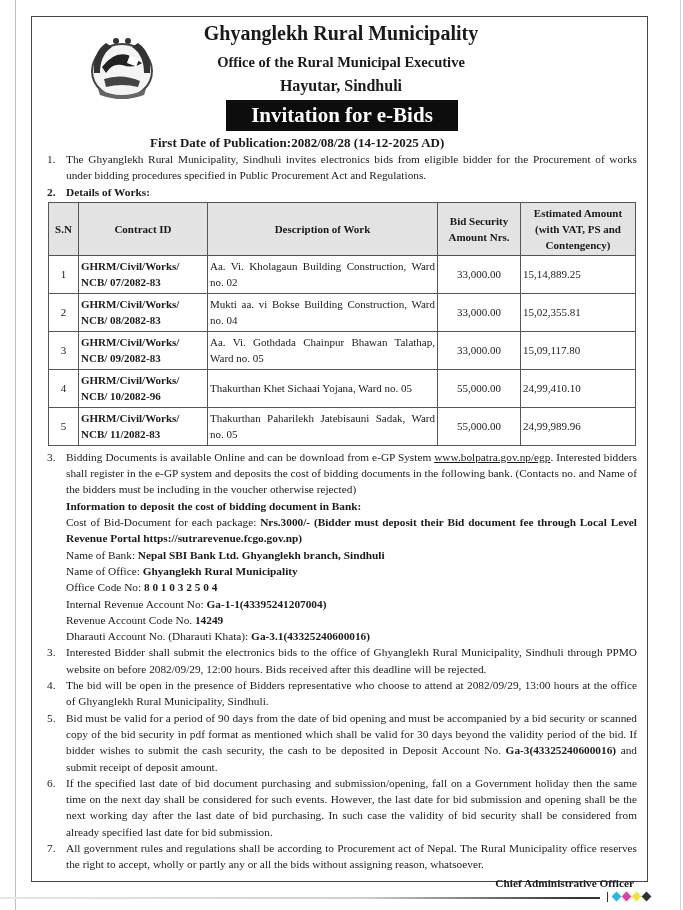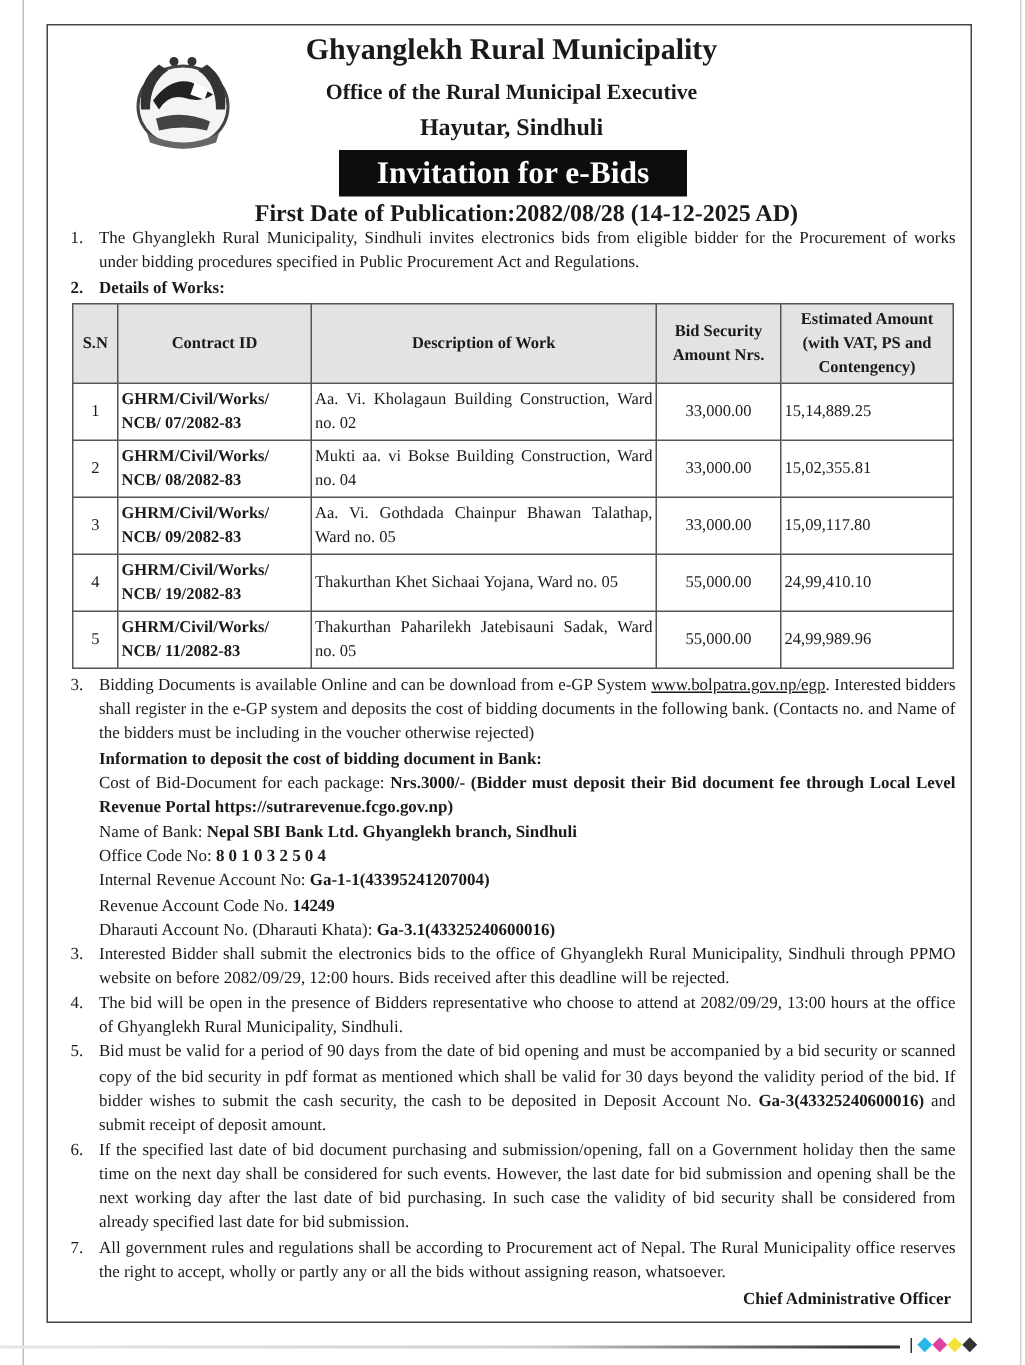--- a/index.html
+++ b/index.html
@@ -22,21 +22,21 @@
   .emblem { position:absolute; left:82px; top:33px; width:80px; height:72px; }
   .header { position:absolute; left:150px; top:18px; width:382px; text-align:center; }
   .h-title { font-size:20px; font-weight:bold; line-height:30px; margin-top:0; }
   .h-office { font-size:14.5px; font-weight:bold; line-height:22px; margin-top:3px; }
   .h-place { font-size:16px; font-weight:bold; line-height:18px; margin-top:4px; }
   .banner {
     position:absolute; left:226px; top:100px; width:232px; height:31px;
     background:#0d0d0d; color:#fff; font-size:21px; font-weight:bold;
     text-align:center; line-height:31px;
   }
-  .pubdate { position:absolute; left:150px; top:134px; width:382px; text-align:right; font-size:16px; font-weight:bold; line-height:18px; }
+  .pubdate { position:absolute; left:150px; top:134px; width:382px; text-align:left; font-size:13px; font-weight:bold; line-height:18px; }
 
   .body { position:absolute; left:47px; top:151px; width:590px; font-size:11.3px; line-height:16.3px; }
   .item { display:flex; }
   .num { width:19px; flex:none; }
   .txt { flex:1; text-align:justify; }
   .bold { font-weight:bold; }
   .link { text-decoration:underline; }
 
   table.works { border-collapse:collapse; width:588px; margin:2px 0 0 1px; font-size:11px; }
   table.works th, table.works td { border:1px solid #555; padding:0 2px; }
@@ -116,21 +116,21 @@
       </tr>
       <tr>
         <td class="sn">3</td>
         <td class="cid">GHRM/Civil/Works/ NCB/ 09/2082-83</td>
         <td class="desc">Aa. Vi. Gothdada Chainpur Bhawan Talathap, Ward no. 05</td>
         <td class="sec">33,000.00</td>
         <td class="est">15,09,117.80</td>
       </tr>
       <tr>
         <td class="sn">4</td>
-        <td class="cid">GHRM/Civil/Works/ NCB/ 19/2082-83</td>
+        <td class="cid">GHRM/Civil/Works/ NCB/ 10/2082-96</td>
         <td class="desc">Thakurthan Khet Sichaai Yojana, Ward no. 05</td>
         <td class="sec">55,000.00</td>
         <td class="est">24,99,410.10</td>
       </tr>
       <tr>
         <td class="sn">5</td>
         <td class="cid">GHRM/Civil/Works/ NCB/ 11/2082-83</td>
         <td class="desc">Thakurthan Paharilekh Jatebisauni Sadak, Ward no. 05</td>
         <td class="sec">55,000.00</td>
         <td class="est">24,99,989.96</td>
@@ -139,20 +139,21 @@
   </table>
 
   <div class="item" style="margin-top:3px">
     <span class="num">3.</span>
     <span class="txt"><span>Bidding Documents is available Online and can be download from e-GP System </span><span class="link">www.bolpatra.gov.np/egp</span><span>. Interested bidders shall register in the e-GP system and deposits the cost of bidding documents in the following bank. (Contacts no. and Name of the bidders must be including in the voucher otherwise rejected)</span></span>
   </div>
   <div class="bank">
     <div class="bold">Information to deposit the cost of bidding document in Bank:</div>
     <div class="txt" style="text-align:justify"><span>Cost of Bid-Document for each package: </span><span class="bold">Nrs.3000/- (Bidder must deposit their Bid document fee through Local Level Revenue Portal https://sutrarevenue.fcgo.gov.np)</span></div>
     <div><span>Name of Bank: </span><span class="bold">Nepal SBI Bank Ltd. Ghyanglekh branch, Sindhuli</span></div>
+    <div><span>Name of Office:  </span><span class="bold">Ghyanglekh Rural Municipality</span></div>
     <div><span>Office Code No:  </span><span class="bold">8 0 1 0 3 2 5 0 4</span></div>
     <div><span>Internal Revenue Account No: </span><span class="bold">Ga-1-1(43395241207004)</span></div>
     <div><span>Revenue Account Code No. </span><span class="bold">14249</span></div>
     <div><span>Dharauti Account No. (Dharauti Khata): </span><span class="bold">Ga-3.1(43325240600016)</span></div>
   </div>
 
   <div class="item">
     <span class="num">3.</span>
     <span class="txt">Interested Bidder shall submit the electronics bids to the office of Ghyanglekh Rural Municipality, Sindhuli through PPMO website on before 2082/09/29, 12:00 hours. Bids received after this deadline will be rejected.</span>
   </div>

